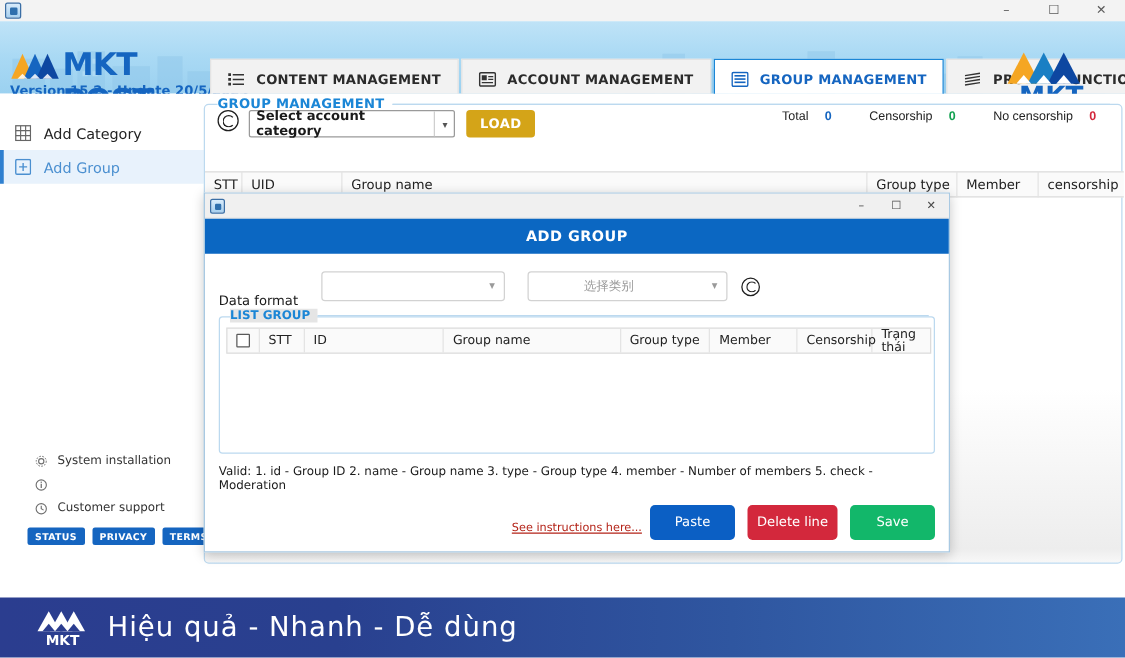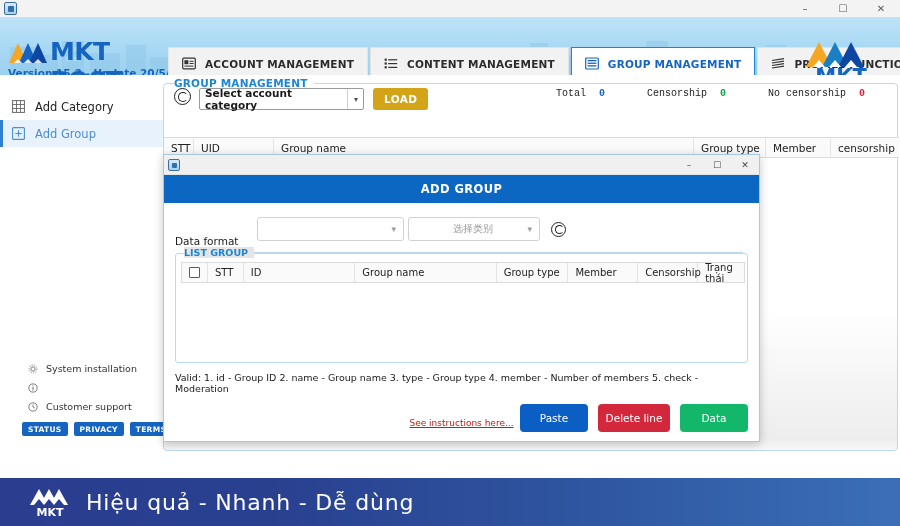--- a/index.html
+++ b/index.html
@@ -169,22 +169,22 @@
     border-left: 1px solid #cfcfcf; padding-left: 6px; height: 20px;
     display: flex; align-items: center;
   }
   .load-btn {
     margin-left: 9px; background: #d4a418; color: #ffffff;
     font-size: 10.5px; font-weight: bold; letter-spacing: .4px;
     padding: 5px 11px; border-radius: 3px; border: none;
     font-family: "DejaVu Sans", sans-serif;
   }
   .counters {
-    margin-left: auto; display: flex; align-items: center; gap: 16px;
-    font-size: 10px; color: #222; font-family: Liberation Mono, monospace;
+    margin-left: auto; display: flex; align-items: center; gap: 4px;
+    font-size: 10px; color: #222; font-family: Liberation Sans, sans-serif;
   }
   .counters .ctr { display: flex; align-items: baseline; gap: 13px; margin-left: 26px; }
   .counters .cval { font-weight: bold; font-size: 10px; }
 
   .main-table-head {
     position: absolute; left: 0; top: 53px; width: 735px; height: 21px;
     background: #fafafa; border-top: 1px solid #dcdcdc; border-bottom: 1px solid #dcdcdc;
     display: flex; align-items: center;
   }
   .main-table-head .th {
@@ -233,21 +233,21 @@
   }
   .combo {
     height: 24px; background: #fff; border: 1px solid #d2d2d2;
     border-radius: 3px; display: flex; align-items: center;
     padding: 0 7px; font-size: 10px; color: #9a9a9a;
     font-family: "DejaVu Sans", sans-serif;
   }
   .combo .cv { flex: 1; }
   .combo .chev { color: #9a9a9a; font-size: 9px; }
   .combo.c1 { width: 147px; }
-  .combo.c2 { width: 132px; margin-left: 4px; padding-left: 44px; }
+  .combo.c2 { width: 160px; margin-left: 18px; padding-left: 44px; }
   .refresh-sm {
     width: 15px; height: 15px; border-radius: 50%;
     border: 1.6px solid #1f1f1f; margin-left: 11px; position: relative; flex: none;
   }
   .refresh-sm::after {
     content: ""; position: absolute; left: 2.5px; top: 2.5px;
     width: 7px; height: 7px; border: 1.5px solid #1f1f1f;
     border-radius: 50%; border-right-color: transparent;
   }
 
@@ -375,38 +375,38 @@
       <path d="M22 20 L26 24 L18 24 Z" fill="#ffffff" opacity=".85"></path>
       <path d="M32 20 L36 24 L28 24 Z" fill="#ffffff" opacity=".85"></path>
     </svg>
     <div class="brand-title">MKT POST</div>
     <div class="brand-ver">Version  15.2  - Update  20/5/2024</div>
   </div>
 
   <div class="tabbar">
     <div class="tab">
       <svg class="tico" viewBox="0 0 14 13">
-        <rect x="0.7" y="1.2" width="12.6" height="10.6" rx="1" fill="none" stroke="#333" stroke-width="1.2"></rect>
-        <rect x="2.4" y="3.2" width="4" height="4" fill="#333"></rect>
-        <rect x="7.6" y="3.8" width="4" height="1" fill="#333"></rect>
-        <rect x="7.6" y="6" width="4" height="1" fill="#333"></rect>
-        <rect x="2.4" y="8.6" width="9" height="1" fill="#333"></rect>
-      </svg>
-      <span>ACCOUNT MANAGEMENT</span>
-    </div>
-    <div class="tab">
-      <svg class="tico" viewBox="0 0 14 13">
         <rect x="0.6" y="1.6" width="2.2" height="2.2" fill="#333"></rect>
         <rect x="4.2" y="2.2" width="9" height="1.2" fill="#333"></rect>
         <rect x="0.6" y="5.4" width="2.2" height="2.2" fill="#333"></rect>
         <rect x="4.2" y="6" width="9" height="1.2" fill="#333"></rect>
         <rect x="0.6" y="9.2" width="2.2" height="2.2" fill="#333"></rect>
         <rect x="4.2" y="9.8" width="9" height="1.2" fill="#333"></rect>
       </svg>
       <span>CONTENT MANAGEMENT</span>
+    </div>
+    <div class="tab">
+      <svg class="tico" viewBox="0 0 14 13">
+        <rect x="0.7" y="1.2" width="12.6" height="10.6" rx="1" fill="none" stroke="#333" stroke-width="1.2"></rect>
+        <rect x="2.4" y="3.2" width="4" height="4" fill="#333"></rect>
+        <rect x="7.6" y="3.8" width="4" height="1" fill="#333"></rect>
+        <rect x="7.6" y="6" width="4" height="1" fill="#333"></rect>
+        <rect x="2.4" y="8.6" width="9" height="1" fill="#333"></rect>
+      </svg>
+      <span>ACCOUNT MANAGEMENT</span>
     </div>
     <div class="tab active">
       <svg class="tico" viewBox="0 0 14 13">
         <rect x="0.7" y="1" width="12.6" height="11" rx="1" fill="none" stroke="#1565c0" stroke-width="1.2"></rect>
         <rect x="2.6" y="3" width="8.8" height="1.3" fill="#1565c0"></rect>
         <rect x="2.6" y="5.6" width="8.8" height="1.3" fill="#1565c0"></rect>
         <rect x="2.6" y="8.2" width="8.8" height="1.3" fill="#1565c0"></rect>
       </svg>
       <span>GROUP MANAGEMENT</span>
     </div>
@@ -568,21 +568,21 @@
           <div class="th" style="width:60px">Censorship</div>
           <div class="th last" style="width:46px">Trạng thái</div>
         </div>
       </div>
 
       <div class="valid-text">Valid: 1. id - Group ID 2. name - Group name 3. type - Group type 4. member - Number of members 5. check - Moderation</div>
 
       <div class="modal-actions">
         <button class="mbtn paste">Paste</button>
         <button class="mbtn delete">Delete line</button>
-        <button class="mbtn save">Data</button>
+        <button class="mbtn save">Save</button>
       </div>
 
       <div class="see-instructions">See instructions here...</div>
     </div>
   </div>
 </div>
 
 <div class="bottom-gap"></div>
 
 <div class="bottom-banner">

